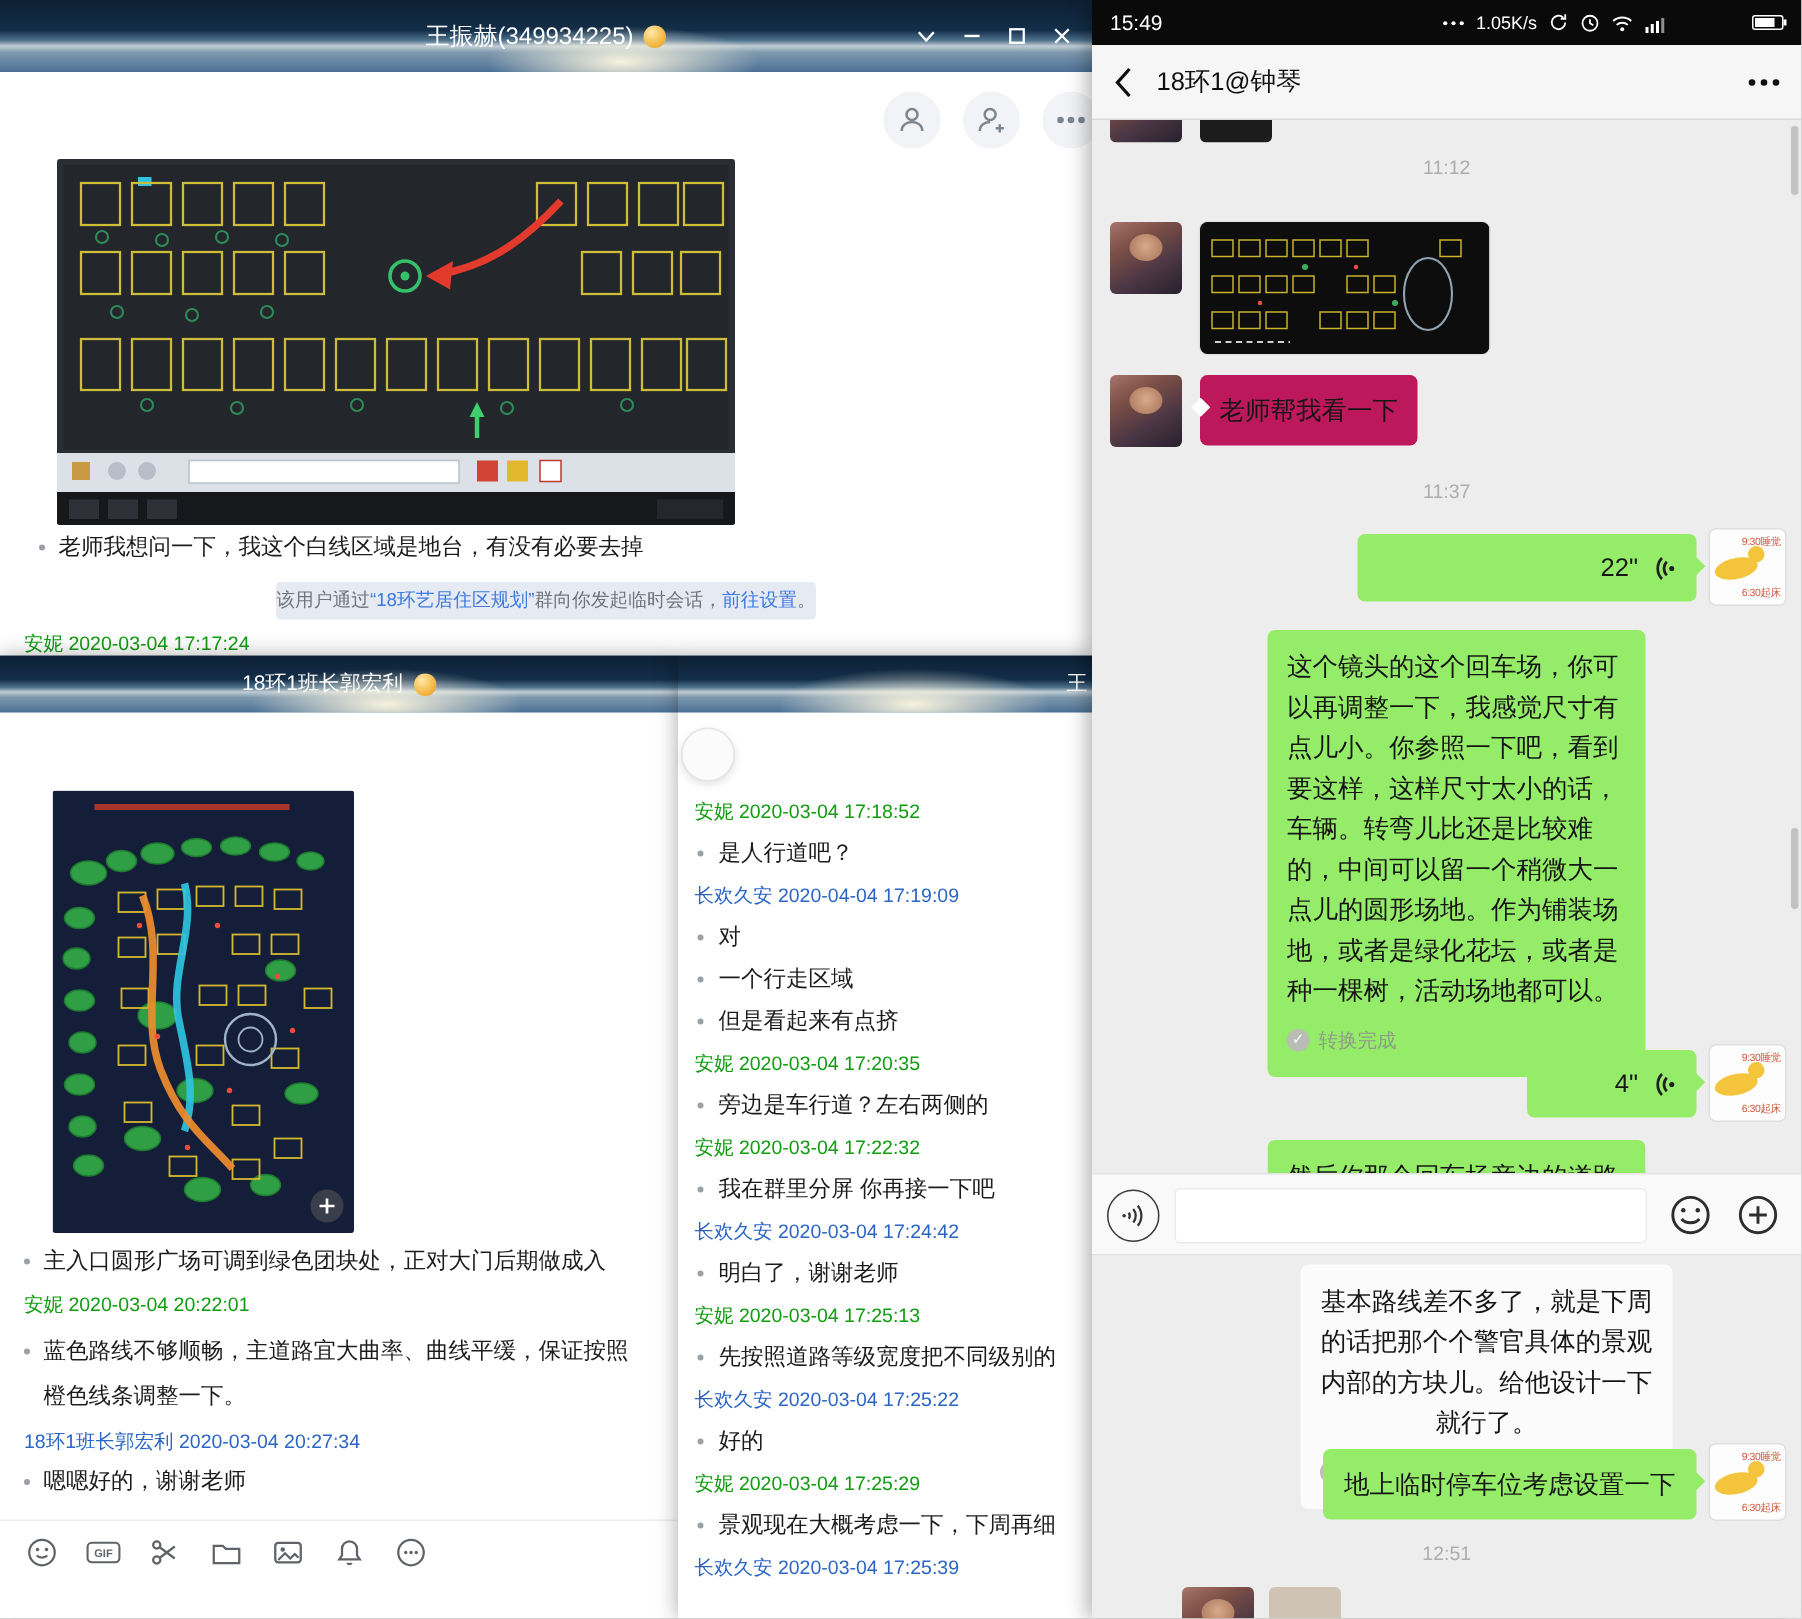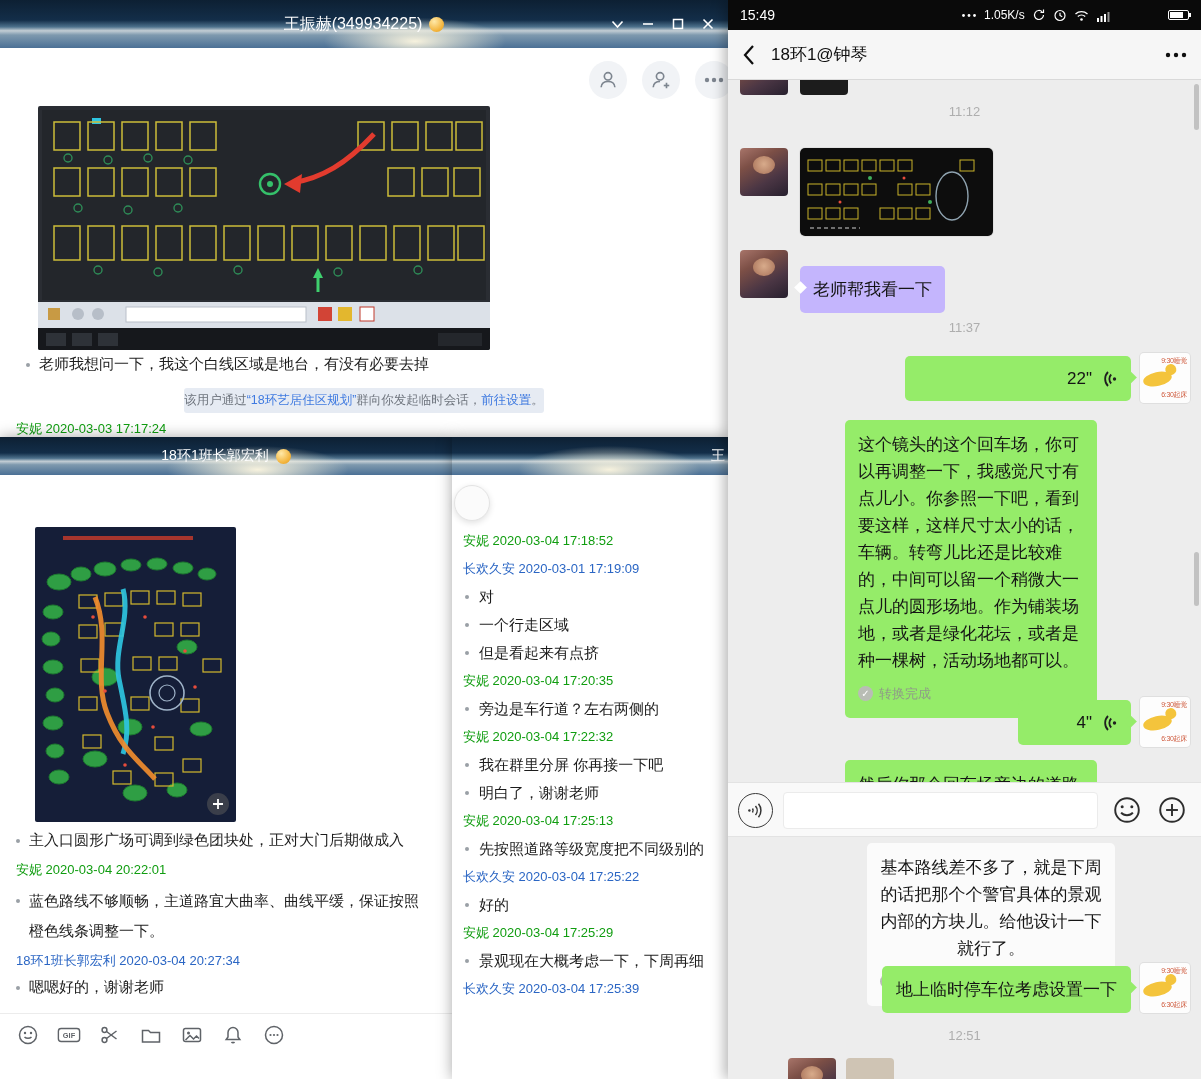--- a/index.html
+++ b/index.html
@@ -69,21 +69,21 @@
   .nav-more{margin-left:auto;cursor:pointer;}
 
   .wx-time{position:absolute;left:0;right:0;text-align:center;font-size:13px;color:#aeaeae;}
   .avatar{position:absolute;width:48px;height:48px;border-radius:4px;
           background:linear-gradient(150deg,#a8756a 0%,#7c4f46 30%,#4b3644 65%,#27202e 100%);overflow:hidden;}
   .avatar::after{content:"";position:absolute;left:13px;top:8px;width:22px;height:18px;border-radius:50%;
           background:radial-gradient(circle at 50% 45%,#d8ab8b,#b07c62 80%);}
   .wx-img{position:absolute;border-radius:5px;overflow:hidden;box-shadow:0 0 0 1px rgba(0,0,0,.05);}
 
   .bubble{position:absolute;border-radius:5px;font-size:17px;color:#151515;line-height:25px;}
-  .bw{background:#c4b5fd;padding:11px 13px;margin-top:16px;}
+  .bw{background:#be185d;padding:11px 13px;}
   .bw::before{content:"";position:absolute;left:-4px;top:17px;width:9px;height:9px;background:#fff;transform:rotate(45deg);}
   .bg{background:#95ec69;}
   .tail::after{content:"";position:absolute;right:-4px;top:17px;width:9px;height:9px;background:#95ec69;transform:rotate(45deg);}
   .voice{display:flex;align-items:center;justify-content:flex-end;gap:7px;padding:10px 12px;height:45px;cursor:pointer;}
   .transcript{padding:11px 13px;line-height:27px;}
   .tw{background:#fbfbfb;text-align:center;}
   .convert{display:flex;align-items:center;gap:6px;margin-top:6px;font-size:13px;color:#8f9a88;}
   .convert-check{width:15px;height:15px;border-radius:50%;background:#b9bdb5;color:#fff;font-size:10px;
                  line-height:15px;text-align:center;flex:0 0 auto;}
   .convert-check::before{content:"✓";}
@@ -234,21 +234,21 @@
       <span class="q-dot"></span>
       <span>老师我想问一下，我这个白线区域是地台，有没有必要去掉</span>
     </div>
 
     <div class="notice-wrap">
       <div class="notice">
         <span>该用户通过</span><span class="link">“18环艺居住区规划”</span><span>群向你发起临时会话，</span><span class="link">前往设置</span><span>。</span>
       </div>
     </div>
 
-    <div class="q-name green" style="left:16px;top:420px;">安妮 2020-03-03 17:17:24</div>
+    <div class="q-name green" style="left:16px;top:420px;">安妮 2020-03-04 17:17:24</div>
   </section>
 
   <section class="qqwin win2">
     <header class="qtitle sea t38">
       <span>18环1班长郭宏利</span>
       <span class="badge"></span>
     </header>
 
     <div class="imgbox" style="left:35px;top:90px;width:201px;height:295px;">
       <svg width="201" height="295" viewBox="0 0 201 295">
@@ -387,28 +387,30 @@
     </div>
   </section>
 
   <section class="qqwin win3">
     <header class="qtitle sea t38">
       <span class="title-partial">王</span>
     </header>
     <div class="float-btn"></div>
     <div class="msg-list">
       <div class="l-name green">安妮 2020-03-04 17:18:52</div>
-      <div class="l-name blue">长欢久安 2020-03-01 17:19:09</div>
+      <div class="l-msg"><span>是人行道吧？</span></div>
+      <div class="l-name blue">长欢久安 2020-04-04 17:19:09</div>
       <div class="l-msg"><span>对</span></div>
       <div class="l-msg"><span>一个行走区域</span></div>
       <div class="l-msg"><span>但是看起来有点挤</span></div>
       <div class="l-name green">安妮 2020-03-04 17:20:35</div>
       <div class="l-msg"><span>旁边是车行道？左右两侧的</span></div>
       <div class="l-name green">安妮 2020-03-04 17:22:32</div>
       <div class="l-msg"><span>我在群里分屏 你再接一下吧</span></div>
+      <div class="l-name blue">长欢久安 2020-03-04 17:24:42</div>
       <div class="l-msg"><span>明白了，谢谢老师</span></div>
       <div class="l-name green">安妮 2020-03-04 17:25:13</div>
       <div class="l-msg"><span>先按照道路等级宽度把不同级别的</span></div>
       <div class="l-name blue">长欢久安 2020-03-04 17:25:22</div>
       <div class="l-msg"><span>好的</span></div>
       <div class="l-name green">安妮 2020-03-04 17:25:29</div>
       <div class="l-msg"><span>景观现在大概考虑一下，下周再细</span></div>
       <div class="l-name blue">长欢久安 2020-03-04 17:25:39</div>
     </div>
   </section>

